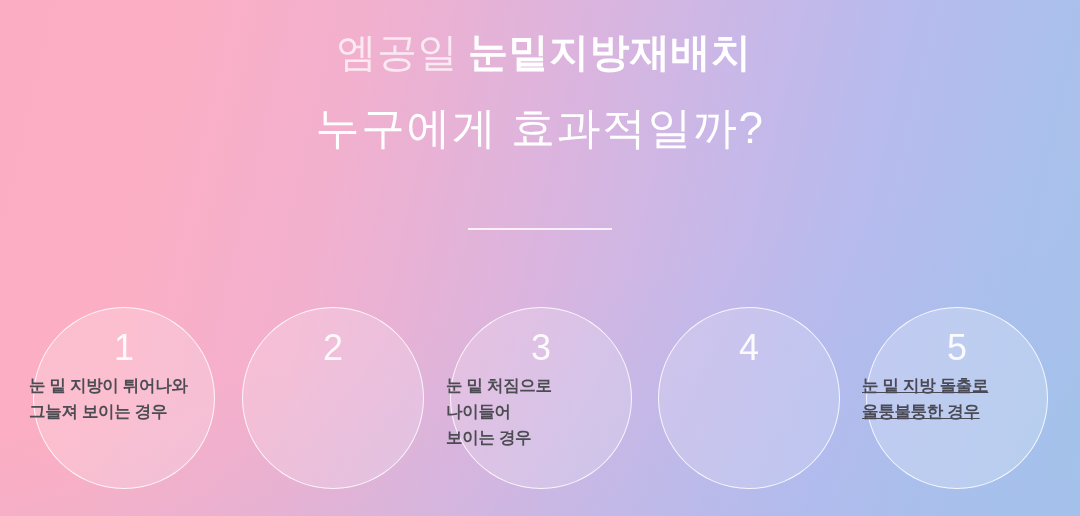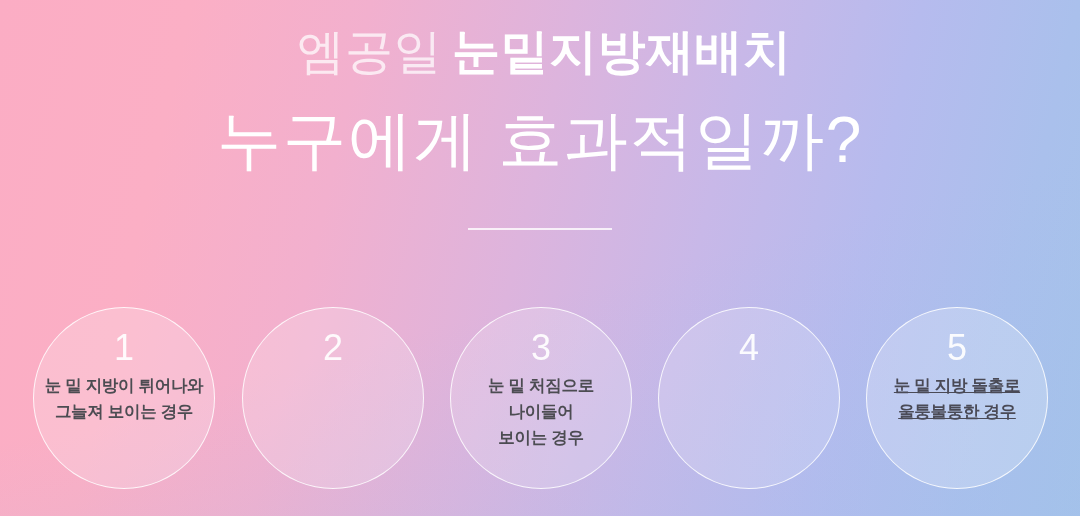--- a/index.html
+++ b/index.html
@@ -39,40 +39,40 @@
   .headline-block {
     position: absolute;
     left: 0;
     right: 0;
     top: 22px;
     text-align: center;
     z-index: 3;
   }
 
   .line1 {
-    font-size: 48px;
+    font-size: 40px;
     line-height: 60px;
     letter-spacing: 0.5px;
     white-space: nowrap;
     color: #ffffff;
     margin-left: 8px;
   }
   .line1 .soft {
     font-weight: 300;
     color: rgba(255,255,255,0.72);
     margin-right: 10px;
   }
   .line1 .strong {
     font-weight: 700;
     color: #ffffff;
   }
 
   .line2 {
-    margin-top: 24px;
-    font-size: 64px;
+    margin-top: 12px;
+    font-size: 44px;
     line-height: 68px;
     font-weight: 300;
     letter-spacing: 1.5px;
     color: #ffffff;
     white-space: nowrap;
   }
 
   .divider {
     position: absolute;
     left: 50%;
@@ -122,21 +122,20 @@
     color: rgba(255,255,255,0.92);
     letter-spacing: 0;
     margin-bottom: 4px;
   }
 
   .circle-text {
     font-size: 16.5px;
     line-height: 26px;
     font-weight: 700;
     color: #4c4c52;
-    text-align: center;
     width: 190px;
     white-space: pre-line;
     letter-spacing: -0.3px;
   }
 
   
   .circle.c5 .circle-text { color: #4a4a56; text-decoration: underline; }
 </style>
 </head>
 <body>

